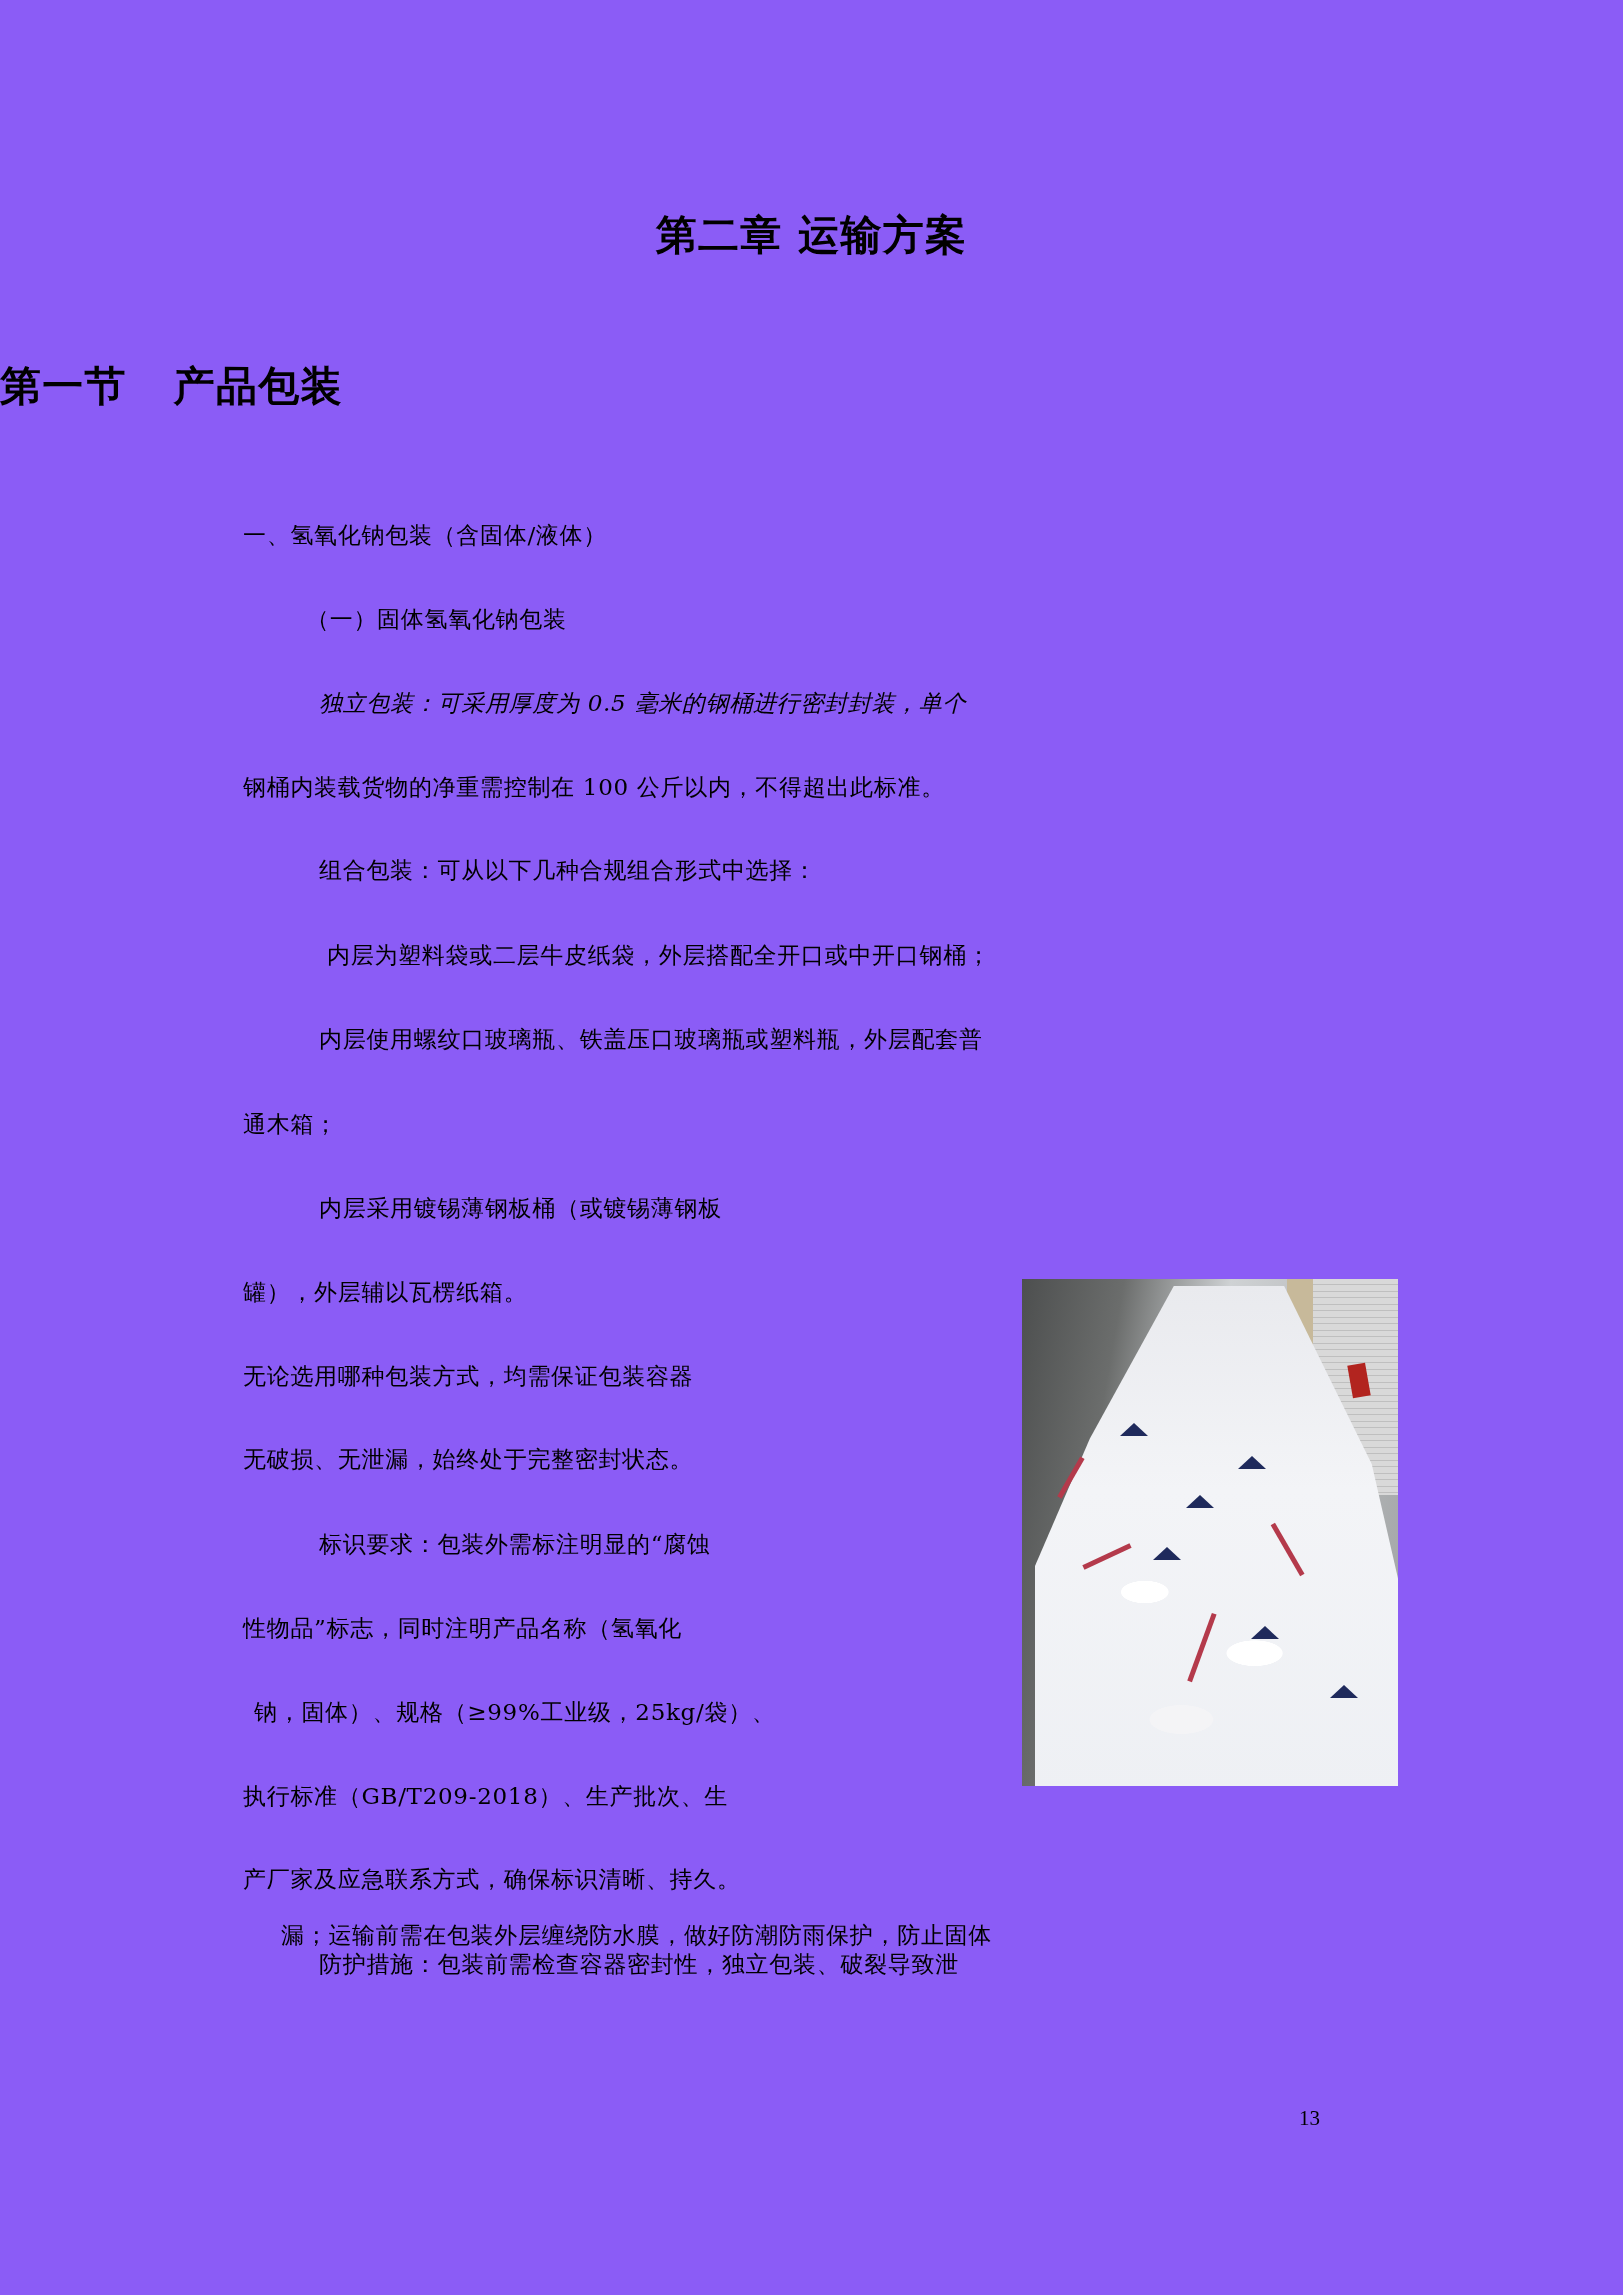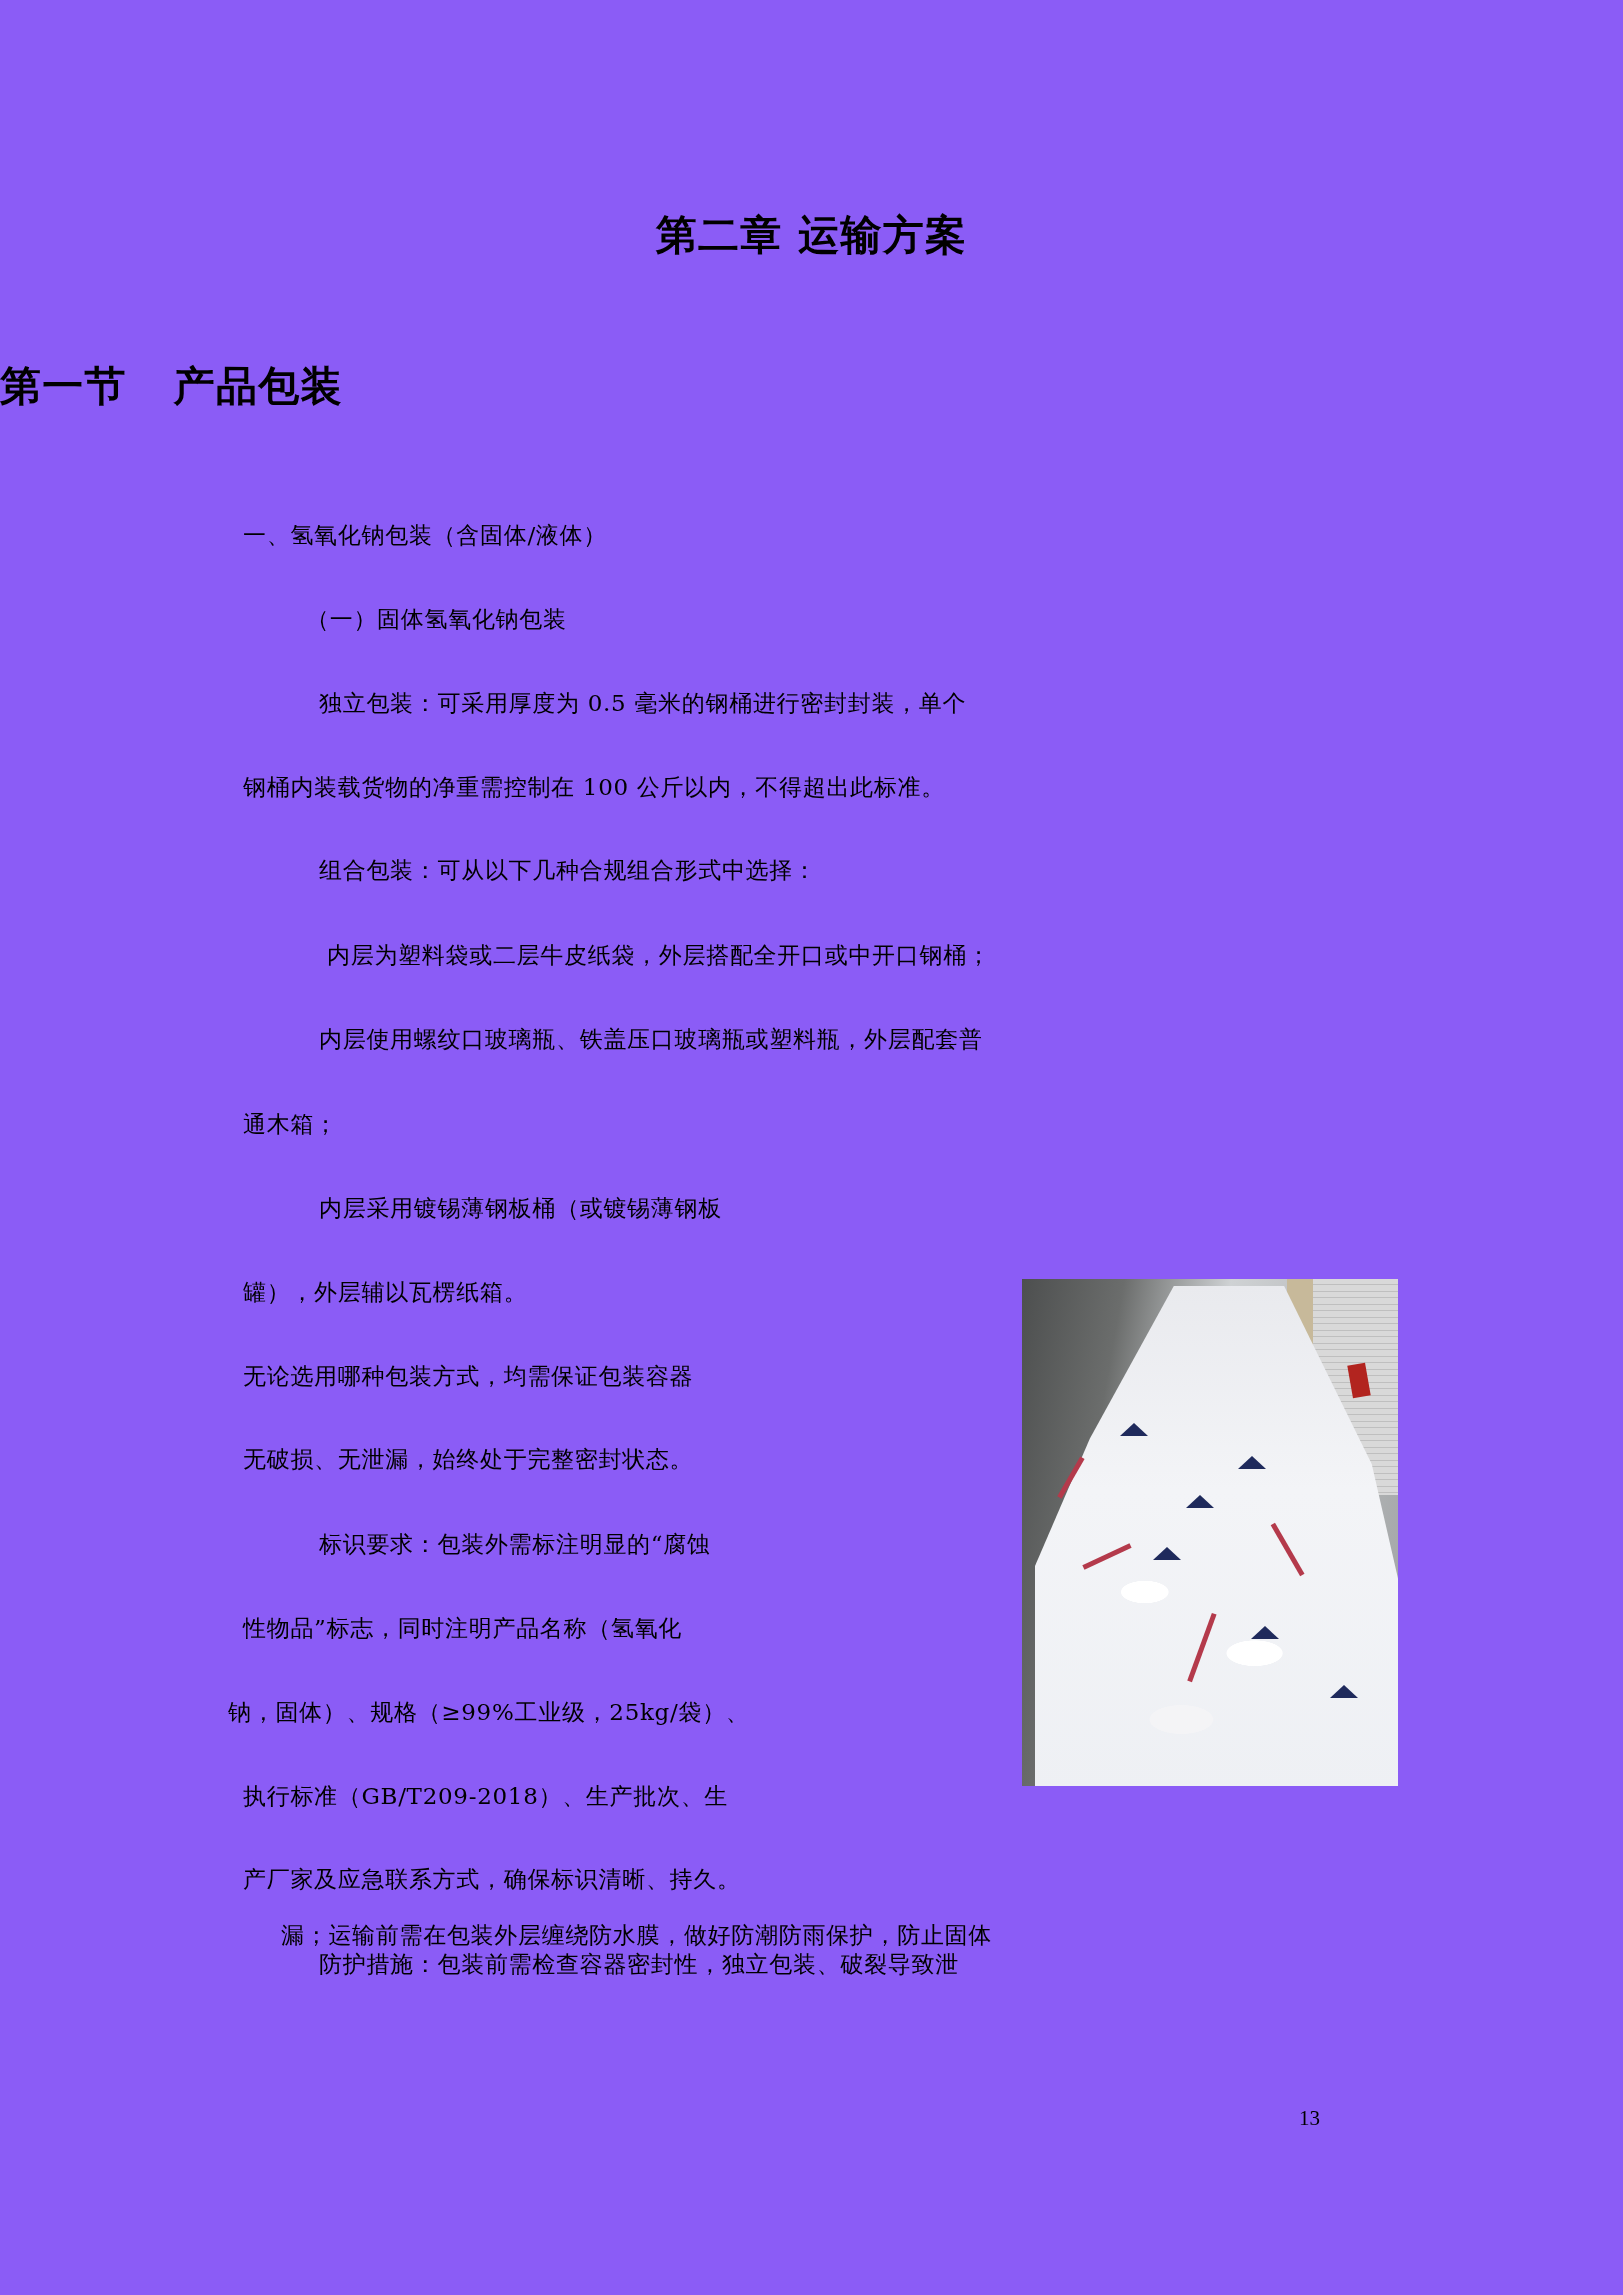--- a/index.html
+++ b/index.html
@@ -62,33 +62,33 @@
 </head>
 <body>
 
 <div class="page">
   <div class="h1">第二章 运输方案</div>
   <div class="h2">第一节   产品包装</div>
 
   <div class="line" style="left:243px; top:514px;">一、氢氧化钠包装（含固体/液体）</div>
   <div class="line" style="left:306px; top:598px;">（一）固体氢氧化钠包装</div>
 
-  <div class="line" style="left:319px; top:682px;">独立包装：可采用厚度为 0.5 毫米的钢桶进行密封封装，单个</div>
+  <div class="line" style="left:319px; top:682px;font-style:italic;">独立包装：可采用厚度为 0.5 毫米的钢桶进行密封封装，单个</div>
   <div class="line" style="left:243px; top:766px;">钢桶内装载货物的净重需控制在 100 公斤以内，不得超出此标准。</div>
   <div class="line" style="left:319px; top:849px;">组合包装：可从以下几种合规组合形式中选择：</div>
   <div class="line" style="left:319px; top:934px;margin-left:8px;">内层为塑料袋或二层牛皮纸袋，外层搭配全开口或中开口钢桶；</div>
   <div class="line" style="left:319px; top:1018px;">内层使用螺纹口玻璃瓶、铁盖压口玻璃瓶或塑料瓶，外层配套普</div>
   <div class="line" style="left:243px; top:1103px;">通木箱；</div>
   <div class="line" style="left:319px; top:1187px;">内层采用镀锡薄钢板桶（或镀锡薄钢板</div>
   <div class="line" style="left:243px; top:1271px;">罐），外层辅以瓦楞纸箱。</div>
   <div class="line" style="left:243px; top:1355px;">无论选用哪种包装方式，均需保证包装容器</div>
   <div class="line" style="left:243px; top:1438px;">无破损、无泄漏，始终处于完整密封状态。</div>
   <div class="line" style="left:319px; top:1523px;">标识要求：包装外需标注明显的“腐蚀</div>
   <div class="line" style="left:243px; top:1607px;">性物品”标志，同时注明产品名称（氢氧化</div>
-  <div class="line" style="left:228px; top:1691px;">钠，固体）、规格（≥99%工业级，25kg/袋）、</div>
+  <div class="line" style="left:254px; top:1691px;">钠，固体）、规格（≥99%工业级，25kg/袋）、</div>
   <div class="line" style="left:243px; top:1775px;">执行标准（GB/T209-2018）、生产批次、生</div>
   <div class="line" style="left:243px; top:1858px;">产厂家及应急联系方式，确保标识清晰、持久。</div>
   <div class="line" style="left:319px; top:1943px;">防护措施：包装前需检查容器密封性，独立包装、破裂导致泄</div>
   <div class="line" style="left:243px; top:1914px;margin-left:38px;">漏；运输前需在包装外层缠绕防水膜，做好防潮防雨保护，防止固体</div>
 
   <div class="photo">
     <div class="ground"></div>
     <div class="pillar"></div>
     <div class="wall"></div>
     <div class="sticker"></div>

